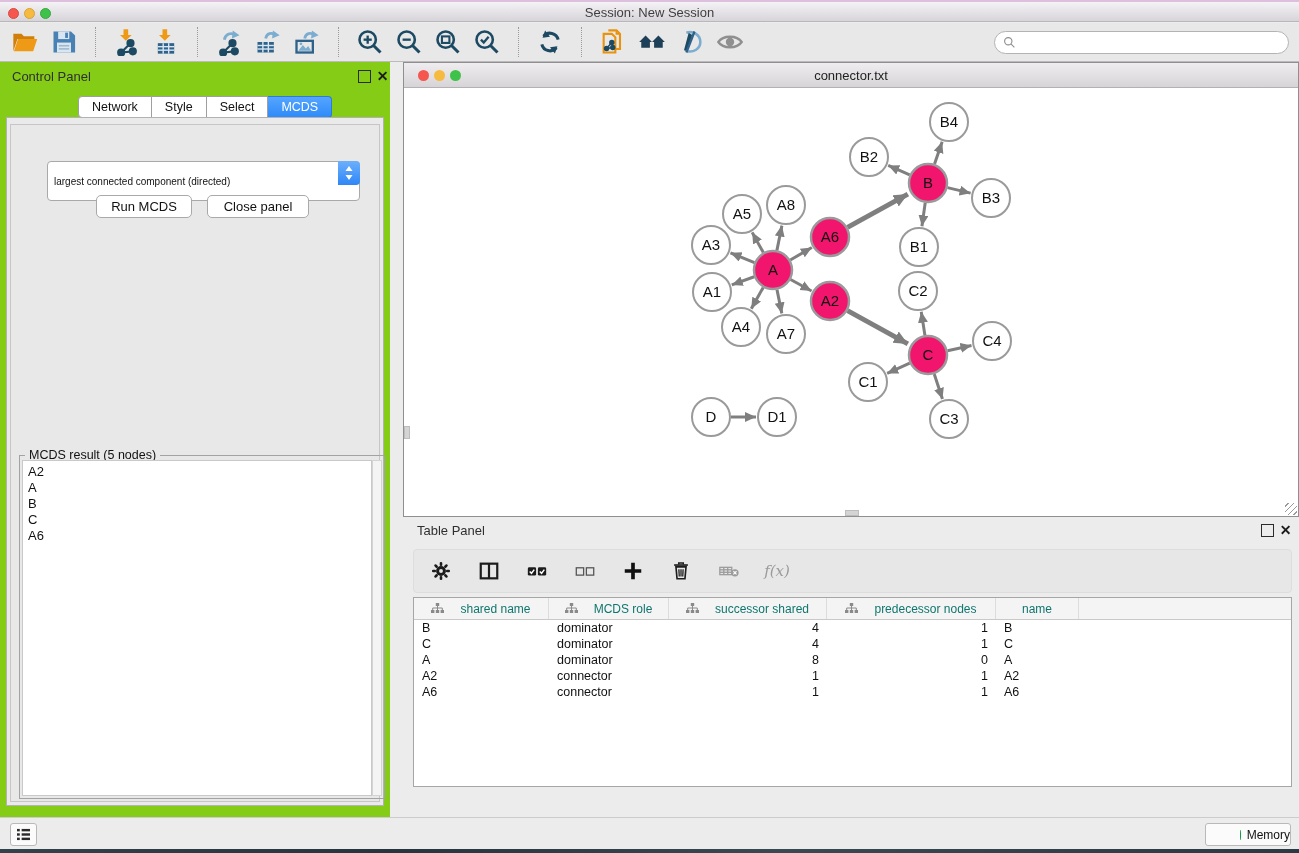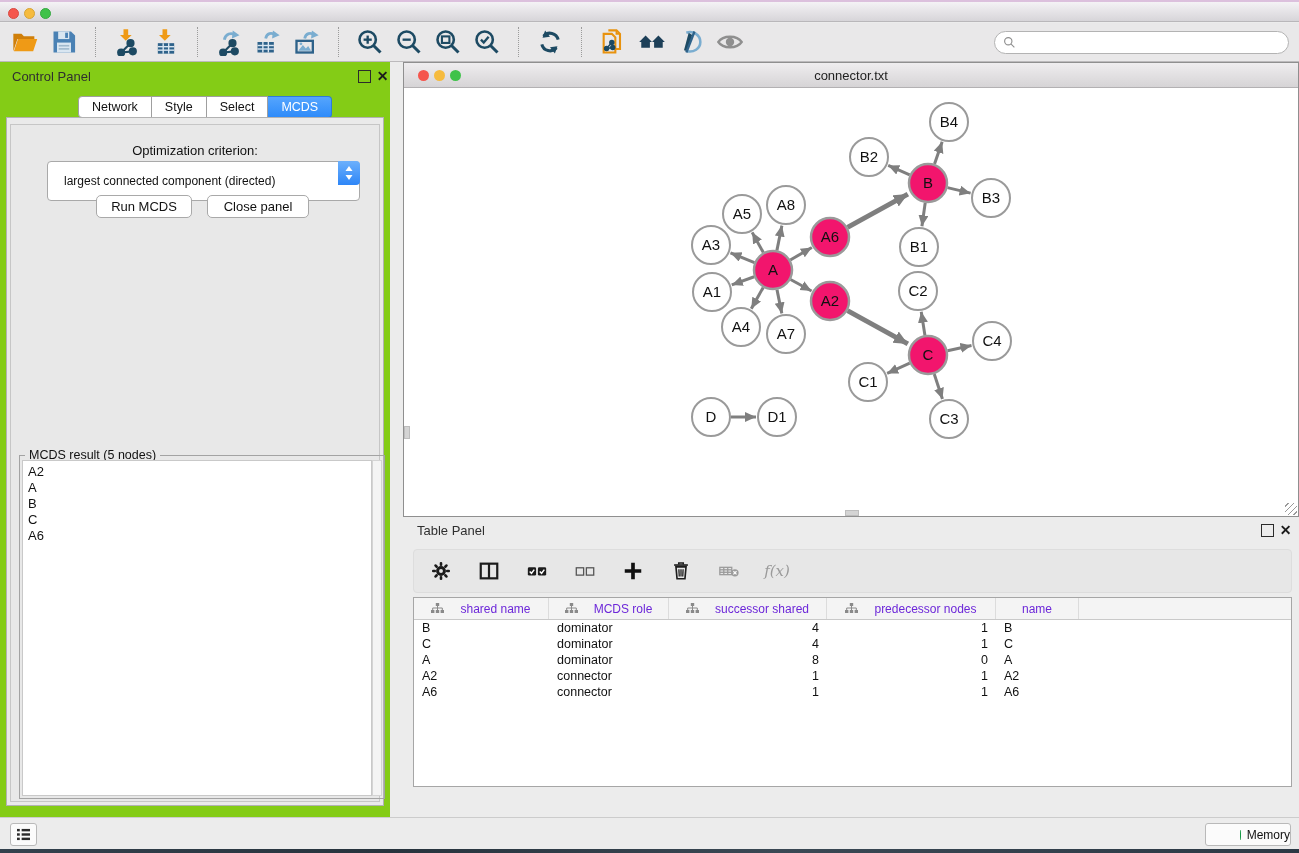--- a/index.html
+++ b/index.html
@@ -35,21 +35,21 @@
   .close-btn { font-weight:bold; font-size:14px; }
   .cp-tabs { position:absolute; left:78px; top:34px; height:22px; display:flex; }
   .cp-tab { border:1px solid #9f9f9f; border-left:none; background:#fff; font-size:12.5px; padding:3px 13px; color:#111; }
   .cp-tab:first-child { border-left:1px solid #9f9f9f; border-radius:4px 0 0 4px; }
   .cp-tab:last-child { border-radius:0 4px 4px 0; }
   .cp-tab.active { background:linear-gradient(#55a5fd,#2e8bfa); color:#fff; border-color:#2e7ad8; }
   .cp-body { position:absolute; left:6px; top:55px; width:378px; height:689px; border:1px solid #b2b2b2; background:#eaeaea; }
   .cp-inner { position:absolute; left:3px; top:6px; right:3px; bottom:3px; border:1px solid #c6c6c6; background:#e8e8e8; }
   .opt-label { position:absolute; left:0; right:0; top:18px; text-align:center; font-size:13px; color:#111; }
   .dropdown { position:absolute; left:36px; top:36px; width:313px; height:40px; background:#fff;
-    border:1px solid #a9a9a9; border-radius:4px; font-size:12px; display:flex; align-items:center; padding-left:16px; color:#111; }
+    border:1px solid #a9a9a9; border-radius:4px; font-size:10px; display:flex; align-items:center; padding-left:6px; color:#111; }
   .dd-step { position:absolute; right:-1px; top:-1px; width:22px; height:24px; border-radius:0 4px 4px 0;
     background:linear-gradient(#6cb0fc,#2e86f7); display:flex; flex-direction:column; align-items:center; justify-content:center; color:#fff; }
   .dd-step svg { width:10px; height:16px; }
   .cp-btn { position:absolute; top:70px; height:23px; background:#fff; border:1px solid #a9a9a9; border-radius:5px;
     font-size:13px; color:#111; display:flex; align-items:center; justify-content:center; font-family:inherit; }
   .run-btn { left:85px; width:96px; }
   .closep-btn { left:196px; width:102px; }
   .groupbox { position:absolute; left:8px; top:330px; width:366px; height:344px; border:1px solid #a3a3a3; }
   .gb-label { position:absolute; left:5px; top:-8px; background:#e8e8e8; padding:0 4px; font-size:12.5px; color:#111; }
   .gb-list { position:absolute; left:2px; top:4px; right:12px; bottom:2px; background:#fff; border:1px solid #c9c9c9;
@@ -73,21 +73,21 @@
   .table-panel { position:absolute; left:403px; top:517px; width:896px; height:300px; background:#ececec; }
   .tp-head { position:absolute; left:0; top:4px; right:0; height:20px; }
   .tp-head .pt { position:absolute; left:14px; top:2px; font-size:13px; color:#2f2f2f; }
   .tp-toolbar { position:absolute; left:10px; top:32px; right:7px; height:44px; background:#e7e7e7;
     border:1px solid #dddddd; border-radius:4px; display:flex; align-items:center; padding-left:14px; gap:22px; }
   .tp-icon { width:26px; height:26px; display:flex; align-items:center; justify-content:center; }
   .tp-icon svg { width:22px; height:22px; }
   .fx { font-family:"DejaVu Serif", serif; font-style:italic; font-size:15px; color:#9a9a9a; }
   .tbl-wrap { position:absolute; left:10px; top:80px; right:7px; height:190px; border:1px solid #a6a6a6; background:#fff; overflow:hidden; }
   .tbl-header { display:flex; height:22px; background:#f4f4f4; border-bottom:1px solid #c9c9c9; }
-  .th { display:flex; align-items:center; justify-content:center; gap:16px; font-size:12px; color:#6d28d9; border-right:1px solid #dcdcdc; }
+  .th { display:flex; align-items:center; justify-content:center; gap:16px; font-size:12px; color:#0f766e; border-right:1px solid #dcdcdc; }
   .th svg { width:13px; height:11px; flex:0 0 auto; }
   .tbl-row { display:flex; height:16px; }
   .td { font-size:12.5px; color:#111; padding:1px 8px 0 8px; white-space:nowrap; overflow:hidden; }
   .td.r { text-align:right; } .td.l { text-align:left; }
   .tp-tabs { position:absolute; left:0; right:0; top:273px; height:21px; display:flex; justify-content:center; }
   .tp-tab { border:1px solid #b5b5b5; border-left:none; background:#fff; font-size:12.5px; padding:3px 12px; color:#111; }
   .tp-tab:first-child { border-left:1px solid #b5b5b5; border-radius:5px 0 0 5px; }
   .tp-tab:last-child { border-radius:0 5px 5px 0; }
   .tp-tab.active { background:linear-gradient(#55a5fd,#2e8bfa); color:#fff; border-color:#2e7ad8; }
 
@@ -103,20 +103,21 @@
 </style>
 </head>
 <body>
 
 <div class="app">
 
   <div class="titlebar">
     <span class="tl red"></span>
     <span class="tl yellow"></span>
     <span class="tl green"></span>
+    <div class="title">Session: New Session</div>
   </div>
 
   <div class="toolbar">
     <span class="tb-icon">
       <svg viewBox="0 0 24 24">
           <path d="M2 20 V5 h7 l2 2 h9 v3 H6 Z" fill="#c9821100" stroke="none"></path>
           <path d="M2 20 V5 h7 l2 2 h9 v2.5 H5.5 Z" fill="#d07f0a"></path>
           <path d="M2.5 20 L6 9.5 h16.5 L19 20 Z" fill="#ef9a16"></path>
         </svg>
     </span>
@@ -286,21 +287,20 @@
       <span class="wbtn close-btn" style="left:376px;">✕</span>
     </div>
     <div class="cp-tabs" id="cp-tabs">
         <div class="cp-tab">Network</div>
         <div class="cp-tab">Style</div>
         <div class="cp-tab">Select</div>
         <div class="cp-tab active">MCDS</div>
       </div>
     <div class="cp-body">
       <div class="cp-inner">
-        <div class="opt-label">Optimization criterion:</div>
         <div class="dropdown">
           <span>largest connected component (directed)</span>
           <span class="dd-step">
             <svg viewBox="0 0 10 16">
                 <path d="M5 1 L8.5 6 H1.5 Z" fill="#fff"></path>
                 <path d="M5 15 L8.5 10 H1.5 Z" fill="#fff"></path>
               </svg>
           </span>
         </div>
         <button class="cp-btn run-btn">Run MCDS</button>

